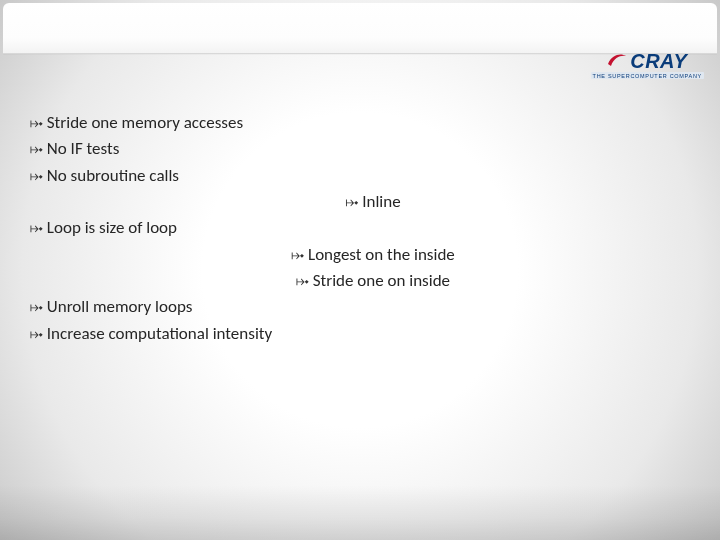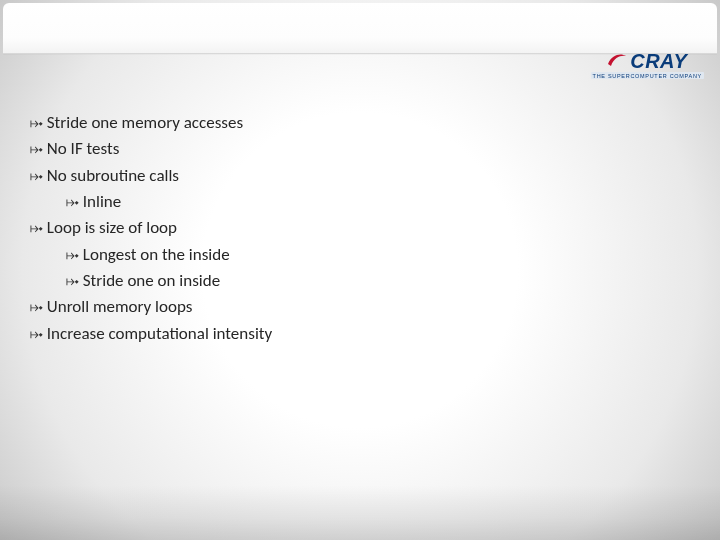--- a/index.html
+++ b/index.html
@@ -88,20 +88,21 @@
     font-size: 17px;
     line-height: 1.55;
   }
   .lvl1 {
     padding-left: 18px;
     text-indent: -18px;
   }
   .lvl2 {
     padding-left: 54px;
     text-indent: -18px;
+    text-align: center;
   }
   .bullet {
     color: #333;
     font-family: "Segoe UI Symbol", Arial, sans-serif;
     padding-right: 4px;
     font-size: 16px;
     vertical-align: baseline;
   }
   
   .bottom-fade {

